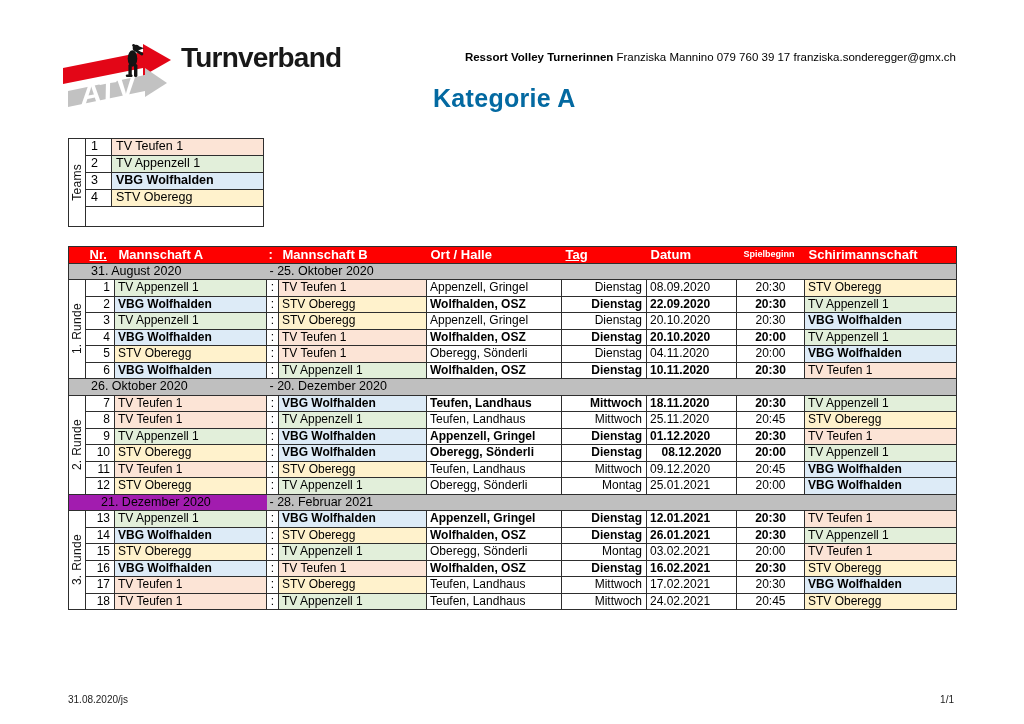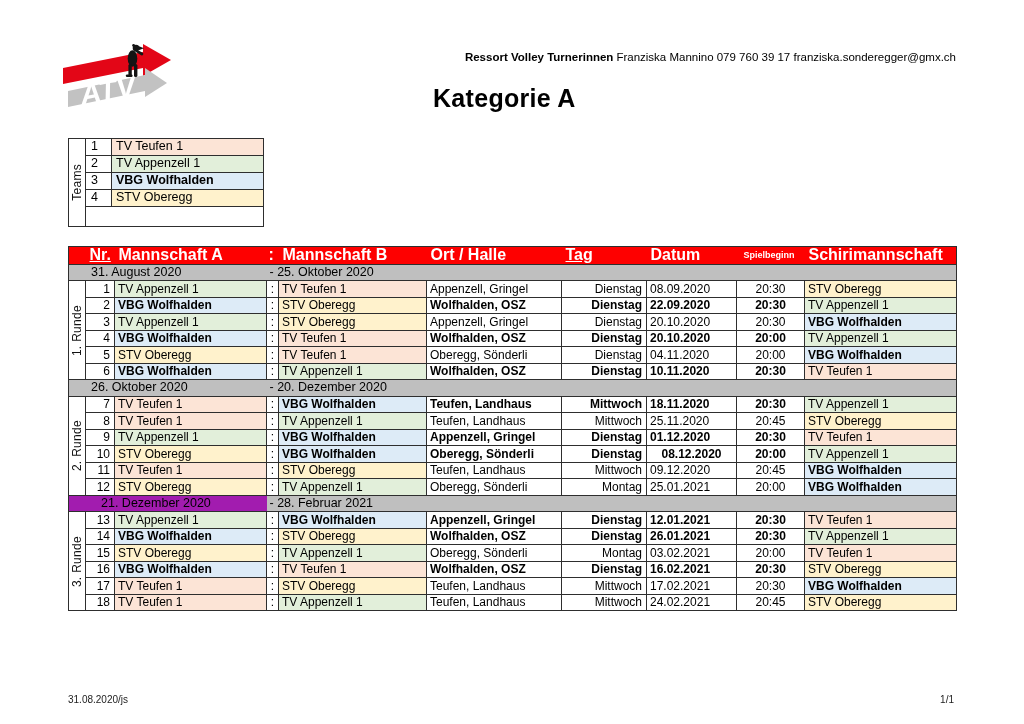--- a/index.html
+++ b/index.html
@@ -30,21 +30,21 @@
   }
   
   #teams-table{position:absolute;left:68px;top:138px;}
   #teams-table td{border:1px solid #2e2e2e;height:16px;font-size:12.5px;padding:0 4px;}
   #teams-table .c-vlabel{padding:0;text-align:center;}
   #teams-table .t-nr{padding-left:5px;}
   
   #sched-table{position:absolute;left:68px;top:246px;}
   #sched-table td{border:1px solid #2e2e2e;height:15.5px;font-size:12px;padding:0 3px;}
   #sched-table tr.hdr td{
-    background:#fe0000;color:#fff;font-weight:700;font-size:16px;
+    background:#fe0000;color:#fff;font-weight:700;font-size:13px;
     border-left:none;border-right:none;padding-left:4px;
   }
   #sched-table tr.hdr td:first-child{border-left:1px solid #2e2e2e;}
   #sched-table tr.hdr td:last-child{border-right:1px solid #2e2e2e;}
   #sched-table tr.hdr td.small{text-align:center;font-size:9px;padding-left:0;}
   #sched-table tr.hdr td.ccol{text-align:left;padding-left:2px;}
   .u{text-decoration:underline;}
   #sched-table tr.sub td{background:#bfbfbf;font-size:12.5px;}
   #sched-table td.sub-a{padding-left:22px;border-right:none;}
   #sched-table td.sub-b{border-left:none;padding-left:3px;}
@@ -81,27 +81,28 @@
     <polygon points="15.4,3 21,5.2 15.7,7.3"></polygon>
     <rect x="13" y="6" width="9" height="2.8" rx="1.4" transform="rotate(30 13 6)"></rect>
     <ellipse cx="9.5" cy="15.5" rx="4.8" ry="8.2"></ellipse>
     <rect x="5.4" y="21" width="3.4" height="13" rx="1.6"></rect>
     <rect x="11" y="21" width="3.4" height="13" rx="1.6"></rect>
     <rect x="2.8" y="31.4" width="6.8" height="2.6" rx="1.3"></rect>
   </g>
 </svg>
 
 <div id="brand">
+  <div>Turnverband</div>
 </div>
 
 <div id="contact">
   <span class="b">Ressort Volley Turnerinnen</span><span>Franziska Mannino 079 760 39 17 franziska.sonderegger@gmx.ch</span>
 </div>
 
-<div id="title" style="color: #000000;">Kategorie A</div>
+<div id="title" style="color: #0369a1;">Kategorie A</div>
 
 <table id="teams-table">
   <colgroup>
       <col style="width:17px">
       <col style="width:26px">
       <col style="width:152px">
     </colgroup>
   <tbody id="teams-body">
       <tr>
         <td class="c-vlabel" rowspan="5">

